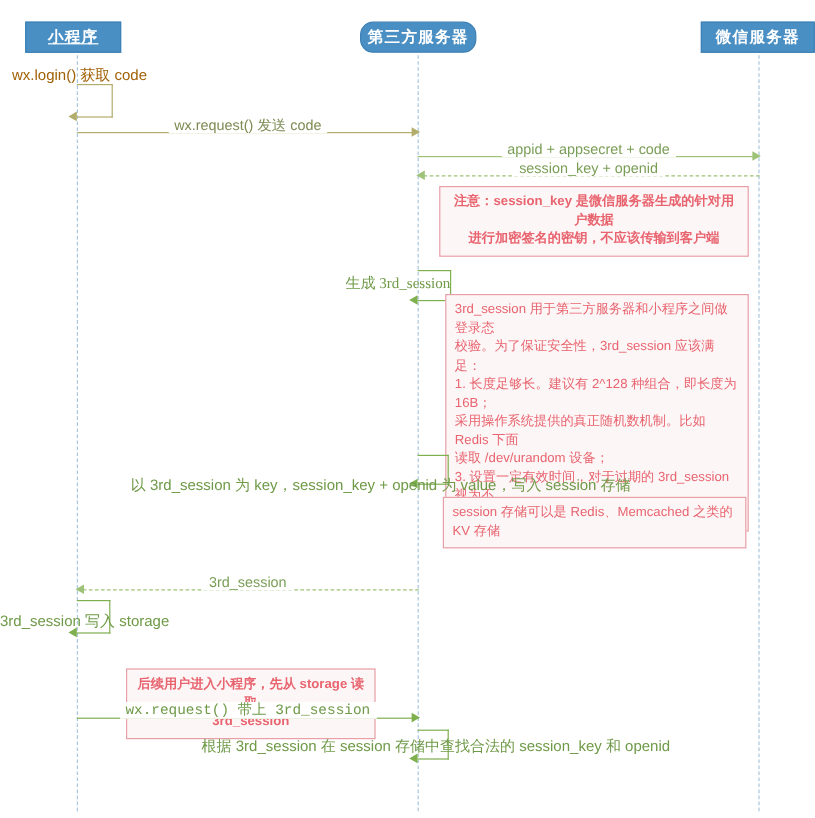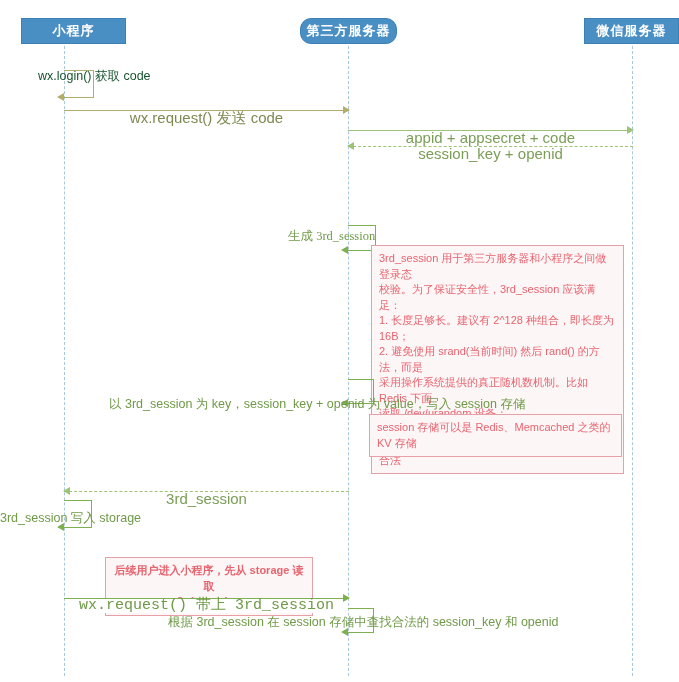--- a/index.html
+++ b/index.html
@@ -51,25 +51,25 @@
     border-top:4px solid transparent;
     border-bottom:4px solid transparent;
   }
   .msg.right .head{right:-1px;border-left:7px solid currentColor;}
   .msg.left  .head{left:-1px;border-right:7px solid currentColor;}
 
   .msg .label{
     position:absolute;
     left:50%;
     transform:translate(-50%,-100%);
-    top:15px;
+    top:1px;
     white-space:nowrap;
     background:#ffffff;
     padding:0 5px;
-    font-size:15px;
+    font-size:12px;
     line-height:14px;
   }
 
   
   .c-olive{color:#b3ad6b;}
   .c-olive .label{color:#7d8a52;}
   .c-green{color:#7fb04f;}
   .c-green .label{color:#6f9a48;font-family:Liberation Mono, monospace;}
   .c-greenlite{color:#9ec277;}
   .c-greenlite .label{color:#7a9e56;}
@@ -112,64 +112,67 @@
 </style>
 </head>
 <body>
 
 <div id="diagram">
 
   <div class="lifeline" style="left:64px;"></div>
   <div class="lifeline" style="left:348px;"></div>
   <div class="lifeline" style="left:632px;"></div>
 
-  <div class="actor" style="left:21px;width:105px;">
+  <div class="actor" style="left:21px;width:80px;text-decoration:underline;">
     <span>小程序</span>
   </div>
   <div class="actor" style="left:300px;width:97px;border-radius:11px;">
     <span>第三方服务器</span>
   </div>
   <div class="actor" style="left:584px;width:95px;text-align:right;">
     <span>微信服务器</span>
   </div>
 
   <div class="selfloop c-olive" style="left:64px;top:70px;width:30px;height:28px;">
     <span class="head"></span>
   </div>
-  <div class="selflabel c-olive" style="left:10px;top:69px;color:#14532d;margin-left:28px;">wx.login() 获取 code</div>
+  <div class="selflabel c-olive" style="left:10px;top:56px;color:#a16207;">wx.login() 获取 code</div>
 
   <div class="msg solid right c-olive" style="left:64px;top:110px;width:285px;">
     <span class="line"></span>
     <span class="head"></span>
     <span class="label">wx.request() 发送 code</span>
   </div>
 
   <div class="msg solid right c-greenlite" style="left:348px;top:130px;width:285px;">
     <span class="line"></span>
     <span class="head"></span>
     <span class="label">appid + appsecret + code</span>
   </div>
 
   <div class="msg dashed left c-greenlite" style="left:348px;top:146px;width:285px;">
     <span class="line"></span>
     <span class="head"></span>
     <span class="label">session_key + openid</span>
   </div>
 
+  <div class="note center bold" style="left:366px;top:155px;width:258px;">
+    <div>注意：session_key 是微信服务器生成的针对用户数据</div>
+    <div>进行加密签名的密钥，不应该传输到客户端</div>
+  </div>
 
   <div class="selfloop c-green" style="left:348px;top:225px;width:28px;height:26px;">
     <span class="head"></span>
   </div>
   <div class="selflabel" style="left:288px;top:229px;color:#6f9a48;font-family:Liberation Serif, serif;">生成 3rd_session</div>
 
   <div class="note" style="left:371px;top:245px;width:253px;">
     <div>3rd_session 用于第三方服务器和小程序之间做登录态</div>
     <div>校验。为了保证安全性，3rd_session 应该满足：</div>
     <div>1. 长度足够长。建议有 2^128 种组合，即长度为 16B；</div>
-    <div>2. 避免使用 srand(当前时间) 然后 rand() 的方法，而是</div>
     <div>采用操作系统提供的真正随机数机制。比如 Redis 下面</div>
     <div>读取 /dev/urandom 设备；</div>
     <div>3. 设置一定有效时间，对于过期的 3rd_session 视为不</div>
     <div>合法</div>
   </div>
 
   <div class="selfloop c-green" style="left:348px;top:379px;width:26px;height:25px;">
     <span class="head"></span>
   </div>
   <div class="selflabel" style="left:109px;top:386px;color:#6f9a48;margin-top:11px;">以 3rd_session 为 key，session_key + openid 为 value，写入 session 存储</div>

